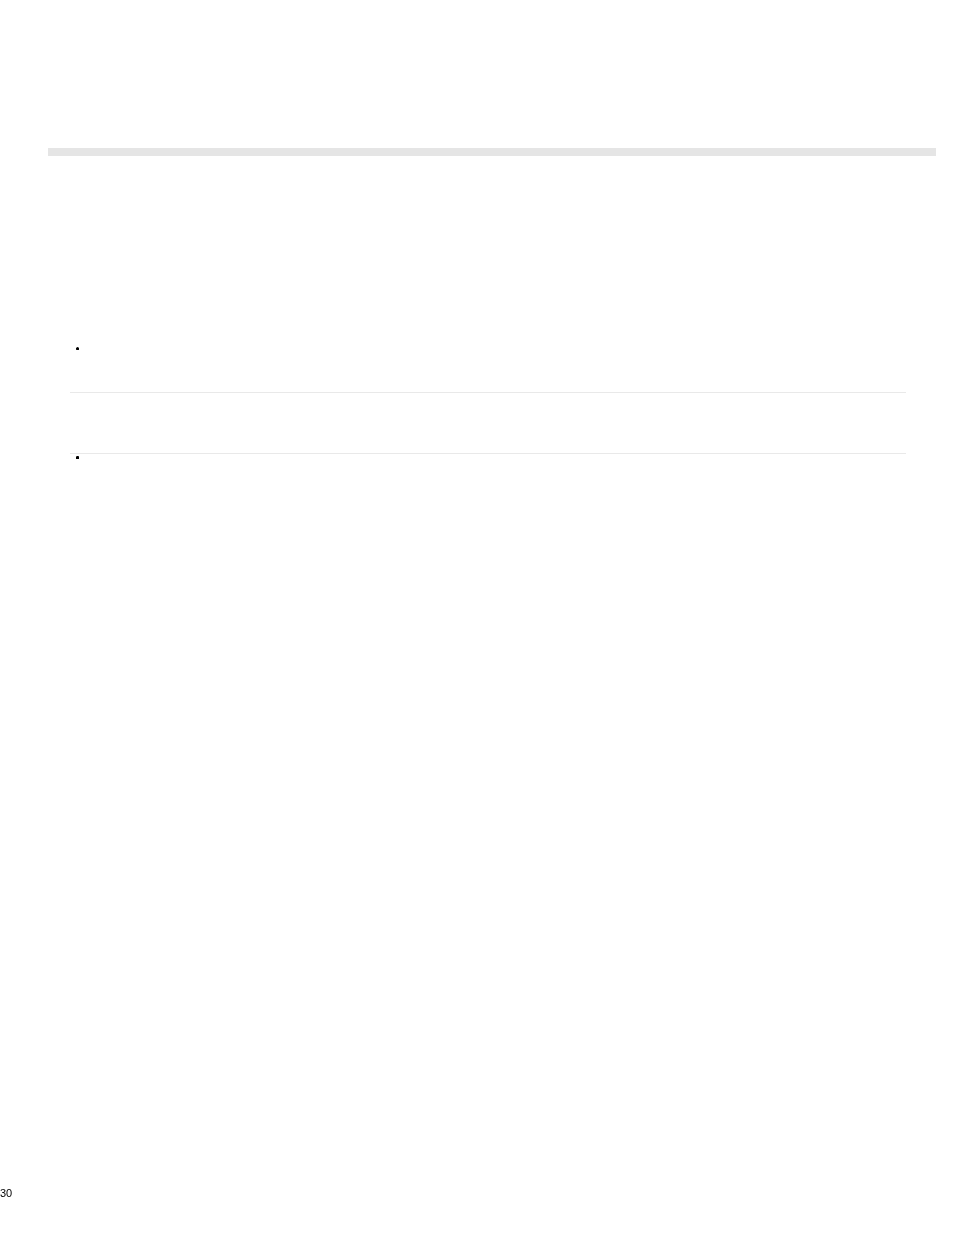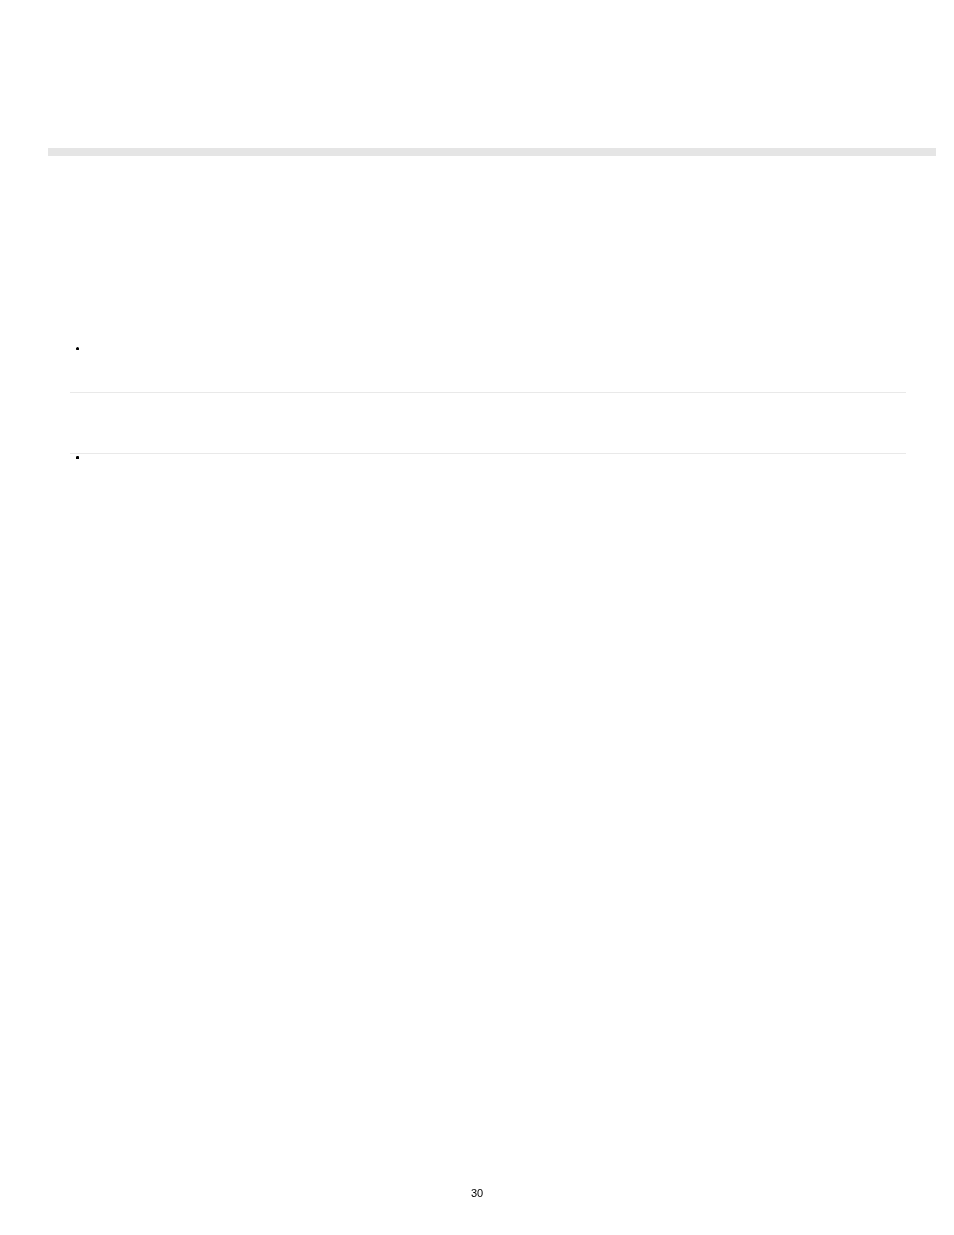--- a/index.html
+++ b/index.html
@@ -56,21 +56,21 @@
     border-top: 1px solid #e9e9e9;
     margin: 0;
   }
   .hr1 { margin-top: 62px; margin-bottom: 60px; }
   .hr2 { margin-top: 18px; }
   .page-number {
     position: absolute;
     bottom: 36px;
     left: 0;
     right: 0;
-    text-align: center;
+    text-align: left;
     font-size: 11px;
     color: #000;
   }
 </style>
 </head>
 <body>
 
 <div class="page">
 
   <div class="top-bar"></div>

